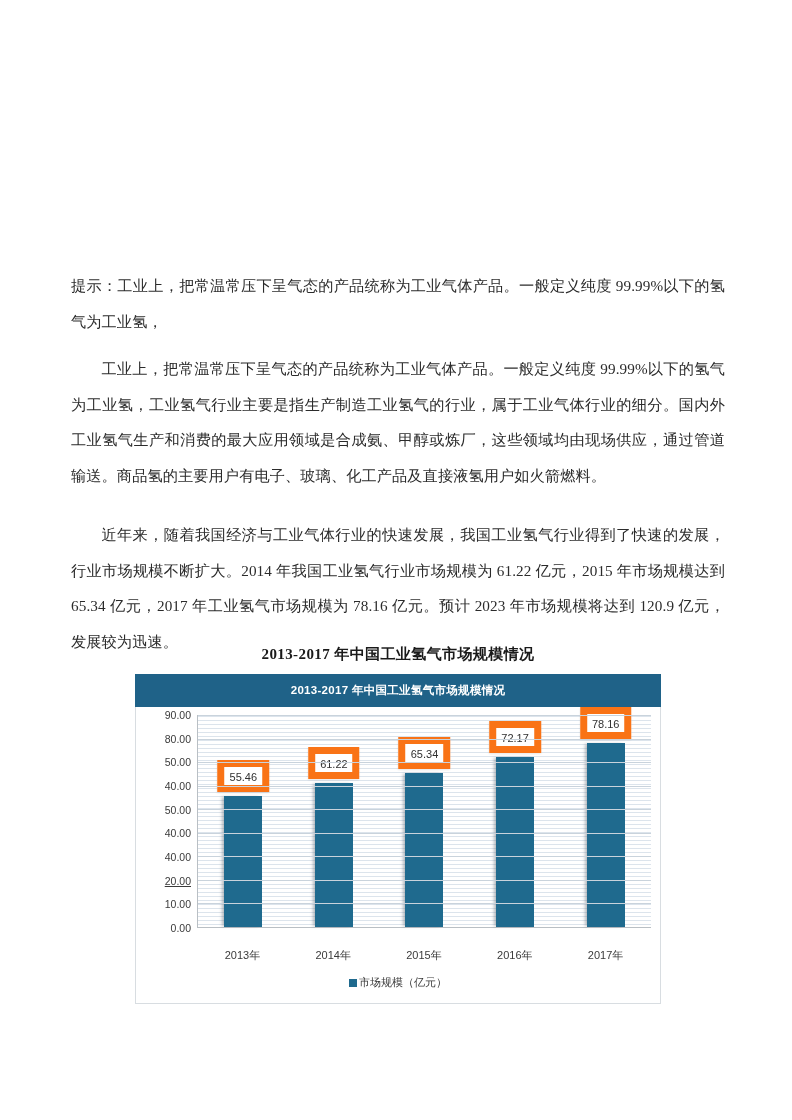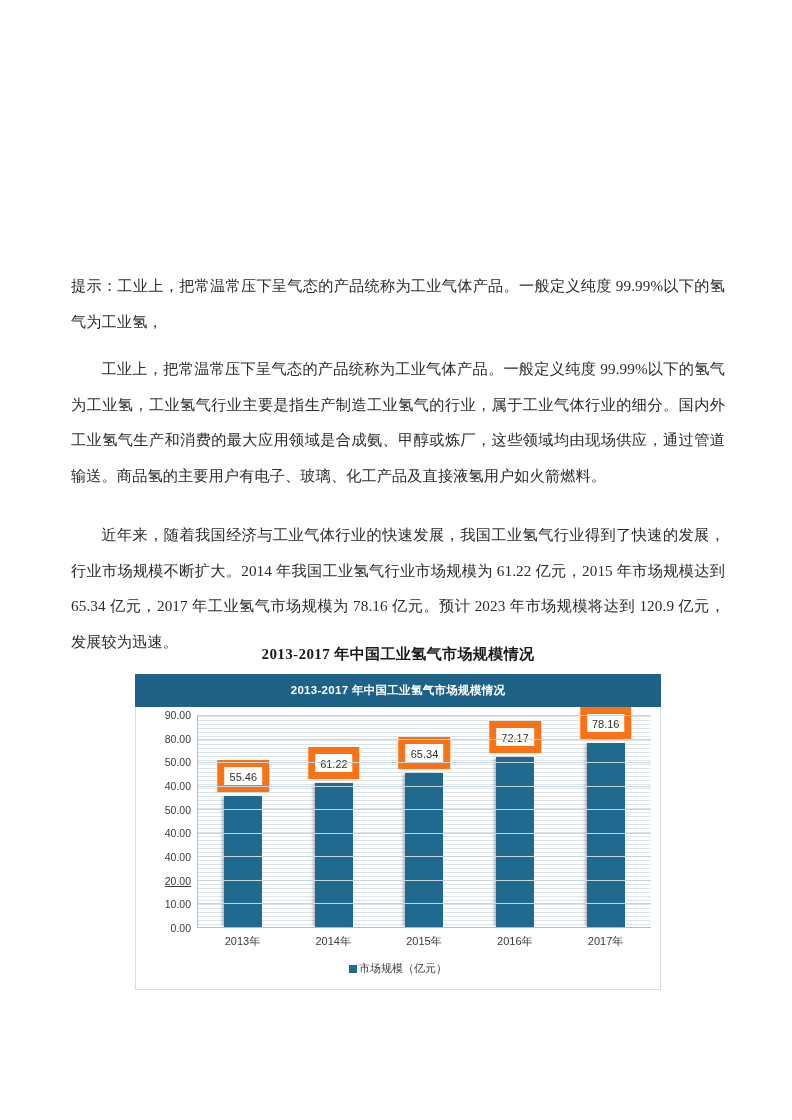--- a/index.html
+++ b/index.html
@@ -182,21 +182,21 @@
     font-size: 11px;
     color: #303030;
     padding: 4px 5px 2px 5px;
     white-space: nowrap;
     box-shadow: 0 1px 2px rgba(0,0,0,0.10);
   }
 
   .x-axis {
     display: flex;
     margin-left: 52px;
-    margin-top: 6px;
+    margin-top: 20px;
     justify-content: center;
   }
   .x-tick {
     flex: 1 1 0;
     text-align: center;
     font-family: "Liberation Sans", sans-serif;
     font-size: 11px;
     color: #3a3a3a;
     white-space: nowrap;
   }

